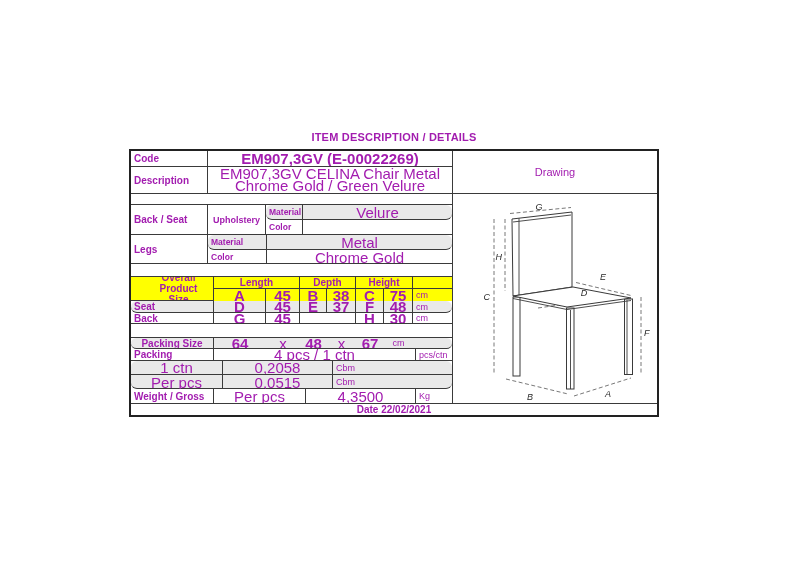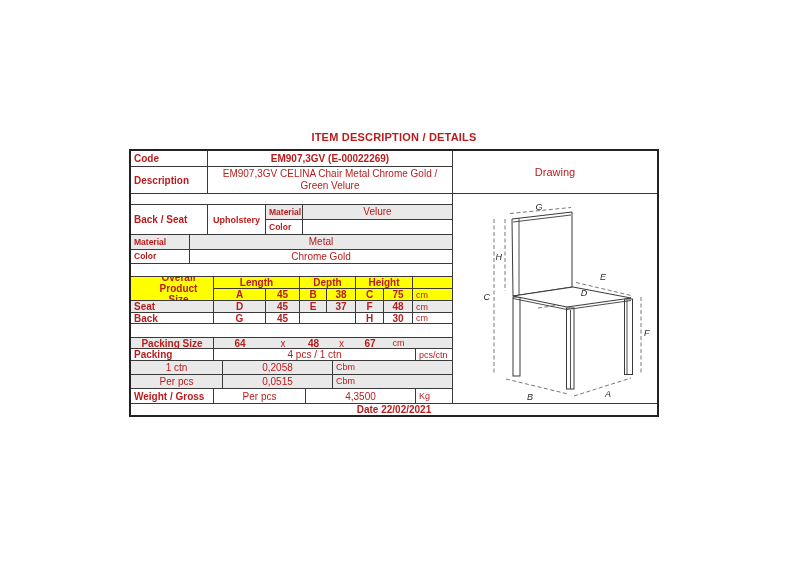--- a/index.html
+++ b/index.html
@@ -1,52 +1,52 @@
 <!DOCTYPE html>
 <html style="--highlight: #ffff00; --shade: #e9e9e9;"><head>
 <meta charset="utf-8">
 <style>
   * { margin:0; padding:0; box-sizing:border-box; }
   html,body { background:#ffffff; }
   .page {
     position:relative; width:800px; height:567px; background:#fff;
-    font-family:"Liberation Sans", sans-serif; color:#b91c1c; overflow:hidden;
+    font-family:"Liberation Sans", sans-serif; color:#a21caf; overflow:hidden;
   }
   .sheet { position:absolute; left:129px; top:131px; width:530px; }
   .title { text-align:center; font-size:11px; font-weight:bold; letter-spacing:.2px; margin-bottom:6px; }
 
   .spec-table { width:530px; border:2px solid #222; background:#fff; }
   .main { display:flex; align-items:stretch; }
   .left { width:322px; border-right:1px solid #3a3a3a; }
   .right { flex:1; display:flex; flex-direction:column; }
 
   .row { display:flex; border-bottom:1px solid #3a3a3a; align-items:stretch; }
   .row.nbb { border-bottom:none; }
   .stack { flex:1; display:flex; flex-direction:column; }
   .srow { display:flex; border-bottom:1px solid #3a3a3a; align-items:stretch; }
   .srow.lastr { border-bottom:none; }
 
   .cell { display:flex; align-items:center; border-right:1px solid #3a3a3a; padding:0 3px; overflow:hidden; }
   .cell.last { border-right:none; flex:1; }
   .cell.nb { border-right:none; }
   .label { font-weight:bold; font-size:10px; }
   .sublabel { font-weight:bold; font-size:8.5px; }
-  .value { font-size:10px; justify-content:center; text-align:center; }
+  .value { font-size:15px; justify-content:center; text-align:center; }
   .bold { font-weight:bold; }
   .center { justify-content:center; text-align:center; }
   .unit { font-size:9px; }
 
   .h11{height:11px}.h12{height:12px}.h13{height:13px}.h14{height:14px}.h15{height:15px}
   .h16{height:16px}.h24{height:24px}.h27{height:27px}.h28{height:28px}.h29{height:29px}.h30{height:30px}
 
   .w27{width:27px}.w28{width:28px}.w29{width:29px}.w34{width:34px}.w37{width:37px}.w52{width:52px}.w56{width:56px}.w57{width:57px}
   .w58{width:58px}.w59{width:59px}.w77{width:77px}.w83{width:83px}.w86{width:86px}
   .w92{width:92px}.w110{width:110px}.w202{width:202px}
 
-  .shade { background:var(--shade,#e9e9e9); }
+  .shade { background:var(--shade,#e9e9e9);border-radius:6px; }
   .hl { background:var(--highlight,#ffff00); }
 
   .two-line { flex-direction:column; justify-content:center; line-height:11px;padding-left:16px; }
   .wrapv { line-height:12px; }
 
   .drawing-header { height:43px; border-bottom:1px solid #3a3a3a; display:flex; align-items:center; justify-content:center; font-weight:normal; font-size:11px; }
   .drawing-cell { flex:1; position:relative; }
   .drawing-cell svg { position:absolute; inset:0; width:100%; height:100%; }
 
   .date-row { border-top:1px solid #3a3a3a; height:12px; display:flex; align-items:center; justify-content:center; font-size:10px; font-weight:bold; }
@@ -88,20 +88,21 @@
                 <div class="cell sublabel w37">Material</div>
                 <div class="cell value last">Velure</div>
               </div>
               <div class="srow h15 lastr">
                 <div class="cell sublabel w37">Color</div>
               </div>
             </div>
           </div>
 
           <div class="row h29">
+            <div class="cell label w77">Legs</div>
             <div class="stack">
               <div class="srow h15 shade">
                 <div class="cell sublabel w59">Material</div>
                 <div class="cell value last">Metal</div>
               </div>
               <div class="srow h14 lastr">
                 <div class="cell sublabel w59">Color</div>
                 <div class="cell value last">Chrome Gold</div>
               </div>
             </div>

